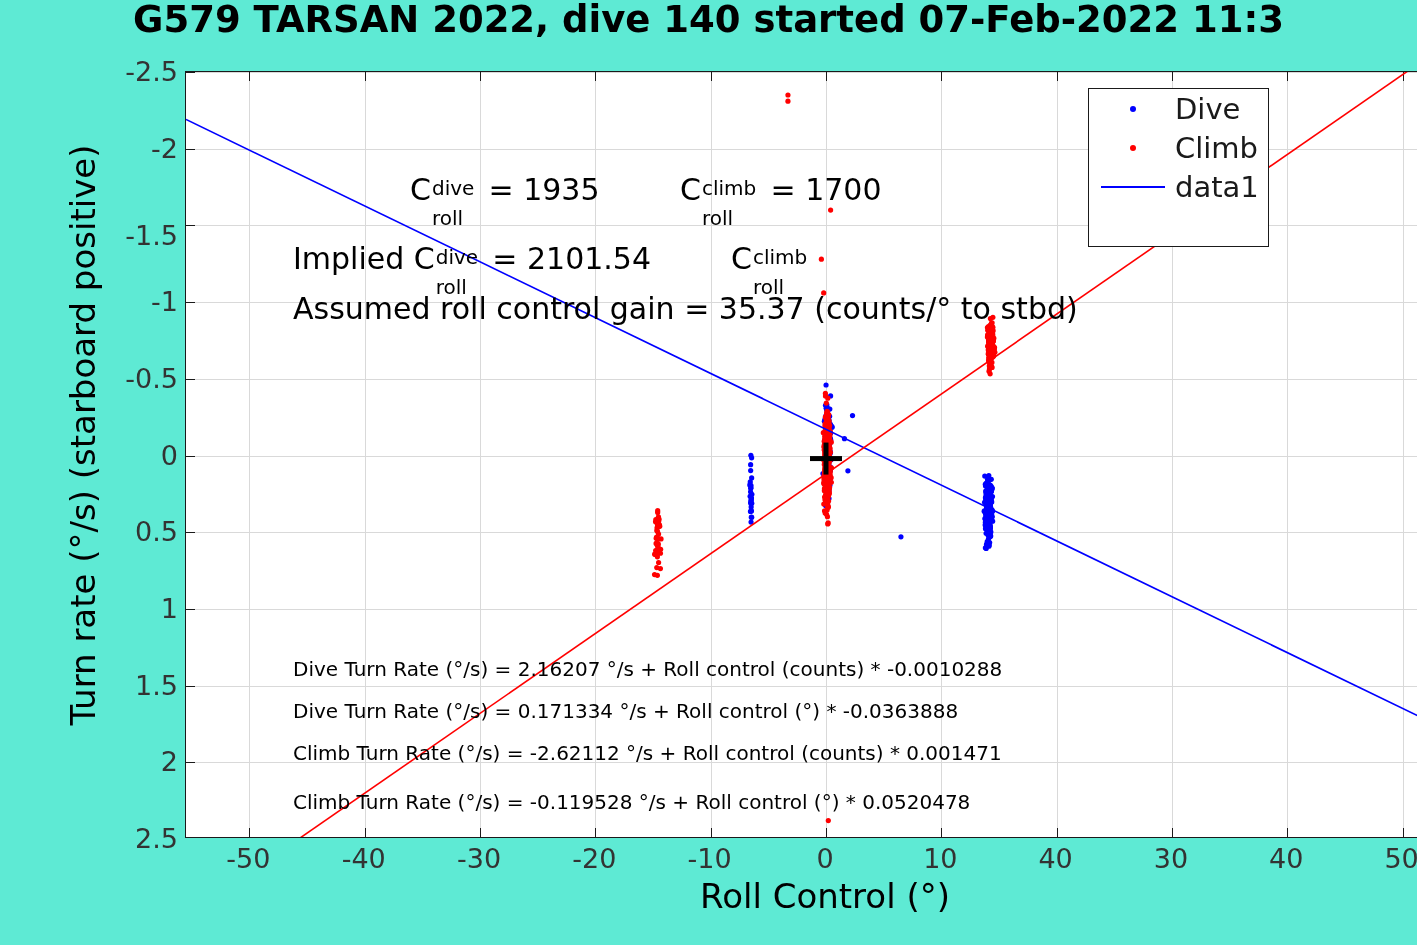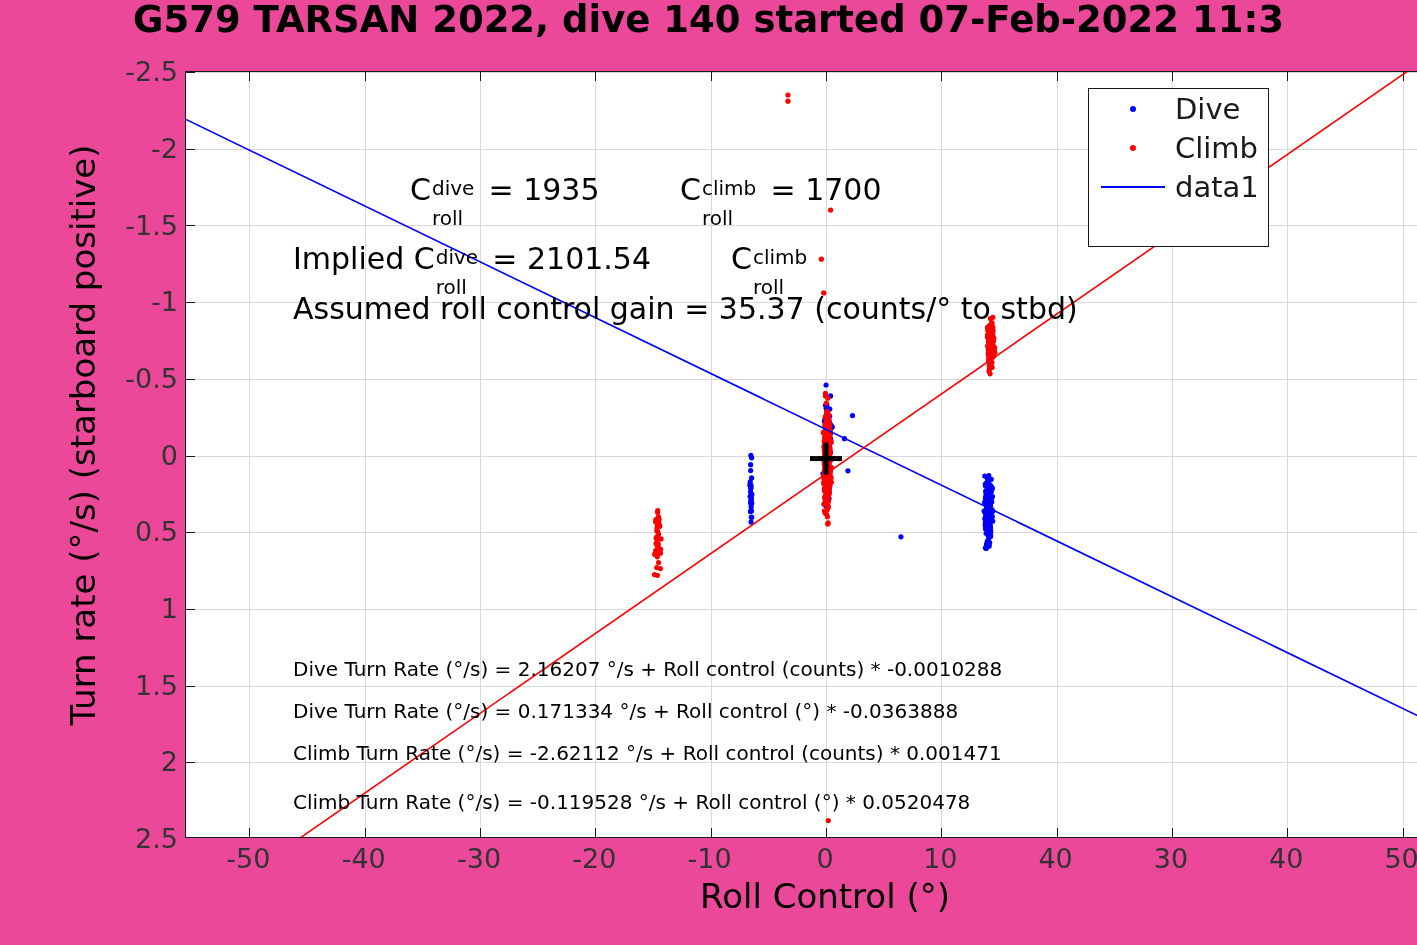--- a/index.html
+++ b/index.html
@@ -1,17 +1,17 @@
 <!DOCTYPE html>
 <html><head>
 <meta charset="utf-8">
 <style>
   html,body{margin:0;padding:0;background:#ffffff;}
   body{width:1417px;height:945px;overflow:hidden;font-family:"DejaVu Sans",sans-serif;}
-  #root{position:relative;width:1417px;height:945px;background:#ec4899;}
+  #root{position:relative;width:1417px;height:945px;background:#5eead4;}
 
   
   .title{
     position:absolute; top:-2px; left:0; width:1417px;
     text-align:center; white-space:nowrap;
     font-family:"DejaVu Sans",sans-serif;
     font-weight:700; font-size:37px; color:#000;
     letter-spacing:0px;
   }
 
@@ -90,21 +90,21 @@
 
   <div id="ytl-wrap">
       <div class="ytl" style="top: 838px;">2.5</div>
       <div class="ytl" style="top: 761.3px;">2</div>
       <div class="ytl" style="top: 684.6px;">1.5</div>
       <div class="ytl" style="top: 607.9px;">1</div>
       <div class="ytl" style="top: 531.2px;">0.5</div>
       <div class="ytl" style="top: 454.5px;">0</div>
       <div class="ytl" style="top: 377.8px;">-0.5</div>
       <div class="ytl" style="top: 301.1px;">-1</div>
-      <div class="ytl" style="top: 225px;">-1.5</div>
+      <div class="ytl" style="top: 235px;">-1.5</div>
       <div class="ytl" style="top: 147.7px;">-2</div>
       <div class="ytl" style="top: 71px;">-2.5</div>
     </div>
   <div id="xtl-wrap">
       <div class="xtl" style="left: 248.423px;">-50</div>
       <div class="xtl" style="left: 363.739px;">-40</div>
       <div class="xtl" style="left: 479.054px;">-30</div>
       <div class="xtl" style="left: 594.369px;">-20</div>
       <div class="xtl" style="left: 709.685px;">-10</div>
       <div class="xtl" style="left: 825px;">0</div>

